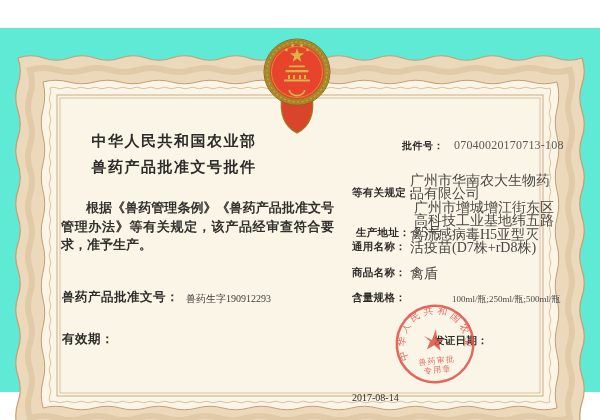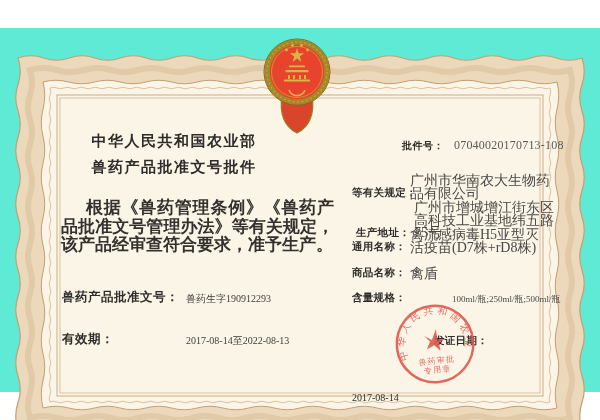--- a/index.html
+++ b/index.html
@@ -4,21 +4,21 @@
 <style>
   html,body{margin:0;padding:0;width:600px;height:420px;background:#ffffff;overflow:hidden;
     font-family:"Liberation Serif","DejaVu Serif",serif;-webkit-font-smoothing:antialiased;}
   .stage{position:relative;width:600px;height:364px;background:#5eead4;margin-top:28px;}
   #border-svg{position:absolute;left:0;top:0;width:600px;height:420px;}
   .emblem{position:absolute;left:262px;top:6px;width:70px;height:104px;}
   .content{position:absolute;left:0;top:0;width:600px;height:420px;color:#3a3a3a;}
   .title-block{position:absolute;left:52px;top:104px;width:244px;text-align:center;}
   .title-main{font-size:15px;font-weight:bold;letter-spacing:1.5px;color:#2e2c2a;}
   .title-sub{font-size:15px;font-weight:bold;letter-spacing:1.5px;color:#2e2c2a;margin-top:7px;}
-  .body-par{position:absolute;left:61px;top:171px;width:273px;font-size:17px;font-weight:600;
+  .body-par{position:absolute;left:61px;top:171px;width:273px;font-size:13px;font-weight:600;
     line-height:18.5px;text-indent:25px;color:#33312e;text-align:justify;}
   .row{position:absolute;display:flex;align-items:flex-end;}
   .lbl{font-weight:bold;color:#2f2d2b;white-space:nowrap;}
   .val{color:#4a4846;}
   .permit-row{left:402px;top:108px;}
   .permit-row .lbl{font-size:10px;letter-spacing:.5px;}
   .permit-row .val{font-size:12px;margin-left:10px;margin-top:2px;letter-spacing:.2px;color:#5a5856;}
   .rcol .lbl{font-size:10.5px;width:58px;flex:0 0 58px;letter-spacing:.3px;}
   .rcol .val{font-size:14px;line-height:12.5px;width:140px;}
   .r0{left:352px;top:147px;}
@@ -109,21 +109,20 @@
       <span class="lbl">发证日期：</span>
       <span class="val">2017-08-14</span>
     </div>
 
     <div class="row lcol l0">
       <span class="lbl">兽药产品批准文号：</span>
       <span class="val">兽药生字190912293</span>
     </div>
     <div class="row lcol l1">
       <span class="lbl">有效期：</span>
-      <span class="val">2017-08-14至2022-08-13</span>
     </div>
   </div>
 
   <svg class="seal" viewBox="0 0 100 100" xmlns="http://www.w3.org/2000/svg">
     <g transform="rotate(-6 50 50)" fill="#de5649">
       <circle cx="50" cy="50" r="45.5" fill="none" stroke="#de5649" stroke-width="3"></circle>
       <defs>
         <path id="sealArc" d="M 17.8,66 A 36,36 0 1 1 82.2,66" fill="none"></path>
       </defs>
       <text font-size="11.5" letter-spacing="4" font-family="'Liberation Serif',serif" fill="#de5649">

